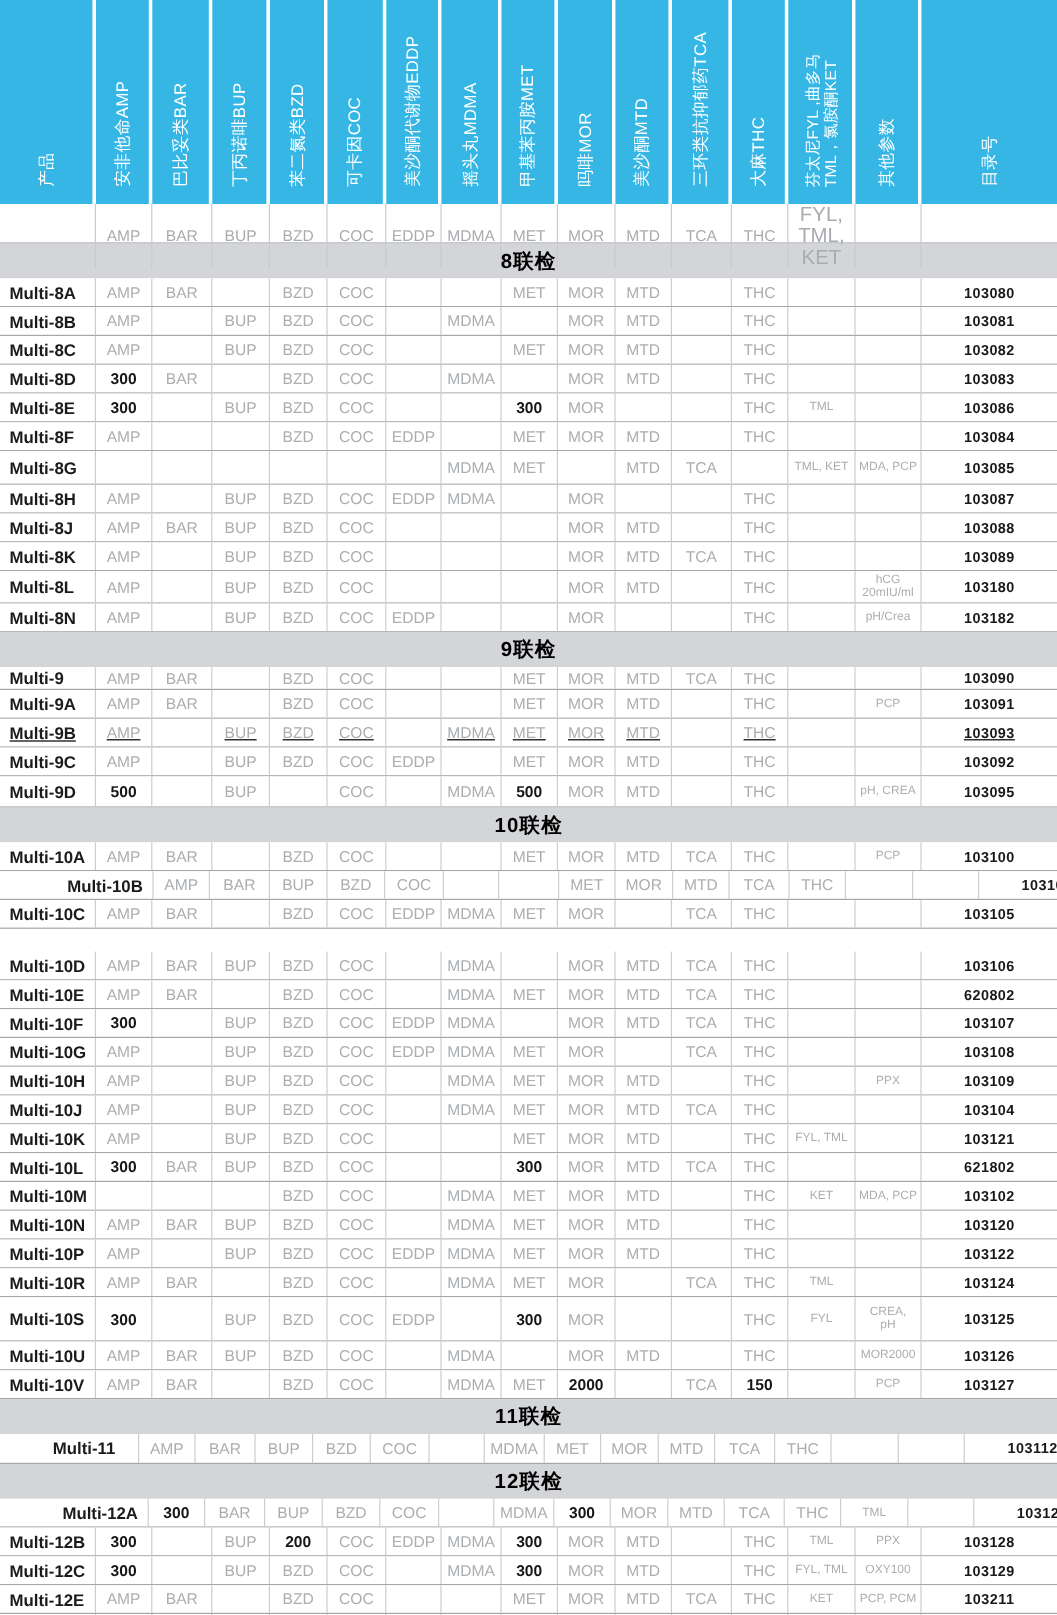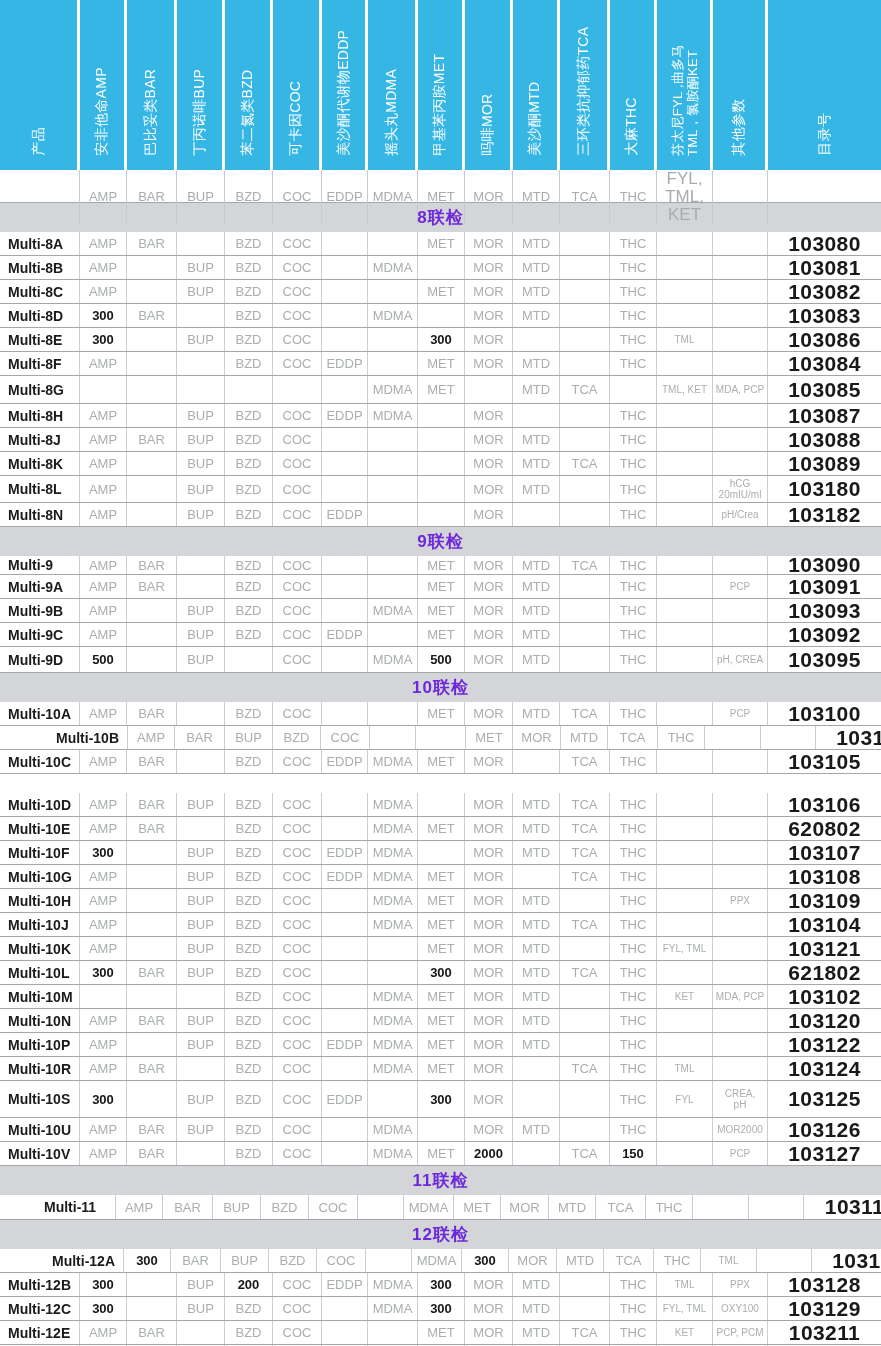--- a/index.html
+++ b/index.html
@@ -14,29 +14,29 @@
       white-space:pre;color:#fff;font-size:14px;font-weight:400;line-height:1.12;letter-spacing:.3px;}
   .hv.v1{left:calc(50% + 8px);}
   .hv.v2{left:calc(50% + 16px);font-size:13px;}
   
   .sub{height:32px;border-bottom:1px solid #A4A7AA;}
   .scell{box-sizing:border-box;border-right:1px solid #C8CBCD;display:flex;align-items:center;justify-content:center;
          color:#A9ACAF;font-size:13px;text-align:center;line-height:1.05;padding:0 2px;}
   .scell:last-child{border-right:none;}
   .scell.sm{font-size:17px;}
   
-  .banner{height:29px;background:var(--gray);color:#6d28d9;font-weight:bold;font-size:17px;
+  .banner{height:29px;background:var(--gray);color:#000000;font-weight:bold;font-size:17px;
           display:flex;align-items:center;justify-content:center;letter-spacing:1px;}
   
   .row{border-bottom:1px solid #A4A7AA;box-sizing:border-box;background:#fff;}
   .c{box-sizing:border-box;border-right:1px solid #CBCED0;display:flex;align-items:center;justify-content:center;
      color:#ABAEB1;font-size:13px;overflow:hidden;}
   .c:last-child{border-right:none;}
   .c.prod{justify-content:flex-start;padding-left:8px;color:#1B1B19;font-weight:bold;font-size:14px;}
-  .c.cat{color:#191919;font-size:21px;font-weight:600;letter-spacing:.4px;}
+  .c.cat{color:#191919;font-size:12px;font-weight:600;letter-spacing:.4px;}
   .c.em{color:#161616;font-weight:600;}
   .c.sm{font-size:10px;text-align:center;white-space:pre-line;line-height:1.1;padding:0 1px;}
 </style>
 </head>
 <body>
 
 <div class="page">
   <div class="grid hdr" id="hdr">
       <div class="hcell">
         <span class="hv v1">产品</span>
@@ -355,21 +355,21 @@
         <div class="c"></div>
         <div class="c">MET</div>
         <div class="c">MOR</div>
         <div class="c">MTD</div>
         <div class="c"></div>
         <div class="c">THC</div>
         <div class="c sm"></div>
         <div class="c sm">PCP</div>
         <div class="c cat">103091</div>
       </div>
-      <div class="grid row" style="height: 24px;">
+      <div class="grid row" style="height: 24px; text-decoration: underline;">
         <div class="c prod">Multi-9B</div>
         <div class="c">AMP</div>
         <div class="c"></div>
         <div class="c">BUP</div>
         <div class="c">BZD</div>
         <div class="c">COC</div>
         <div class="c"></div>
         <div class="c">MDMA</div>
         <div class="c">MET</div>
         <div class="c">MOR</div>

